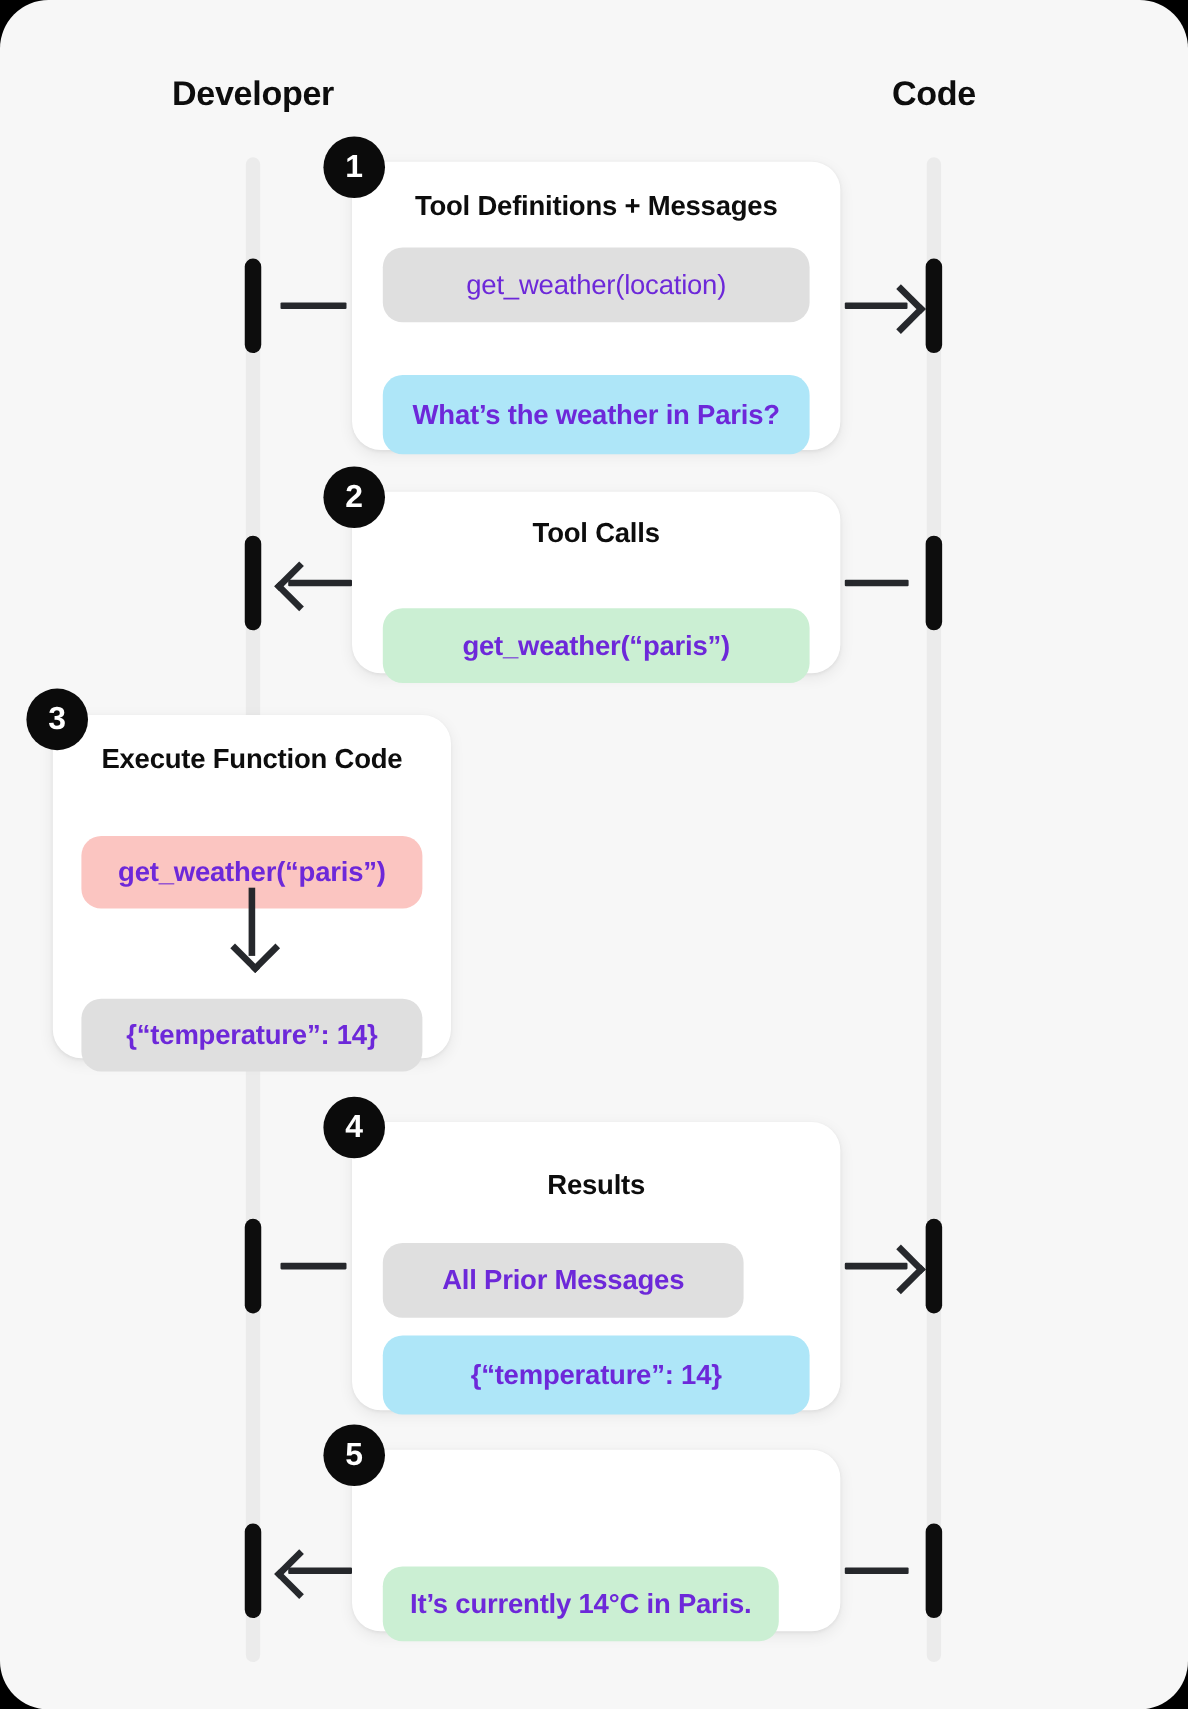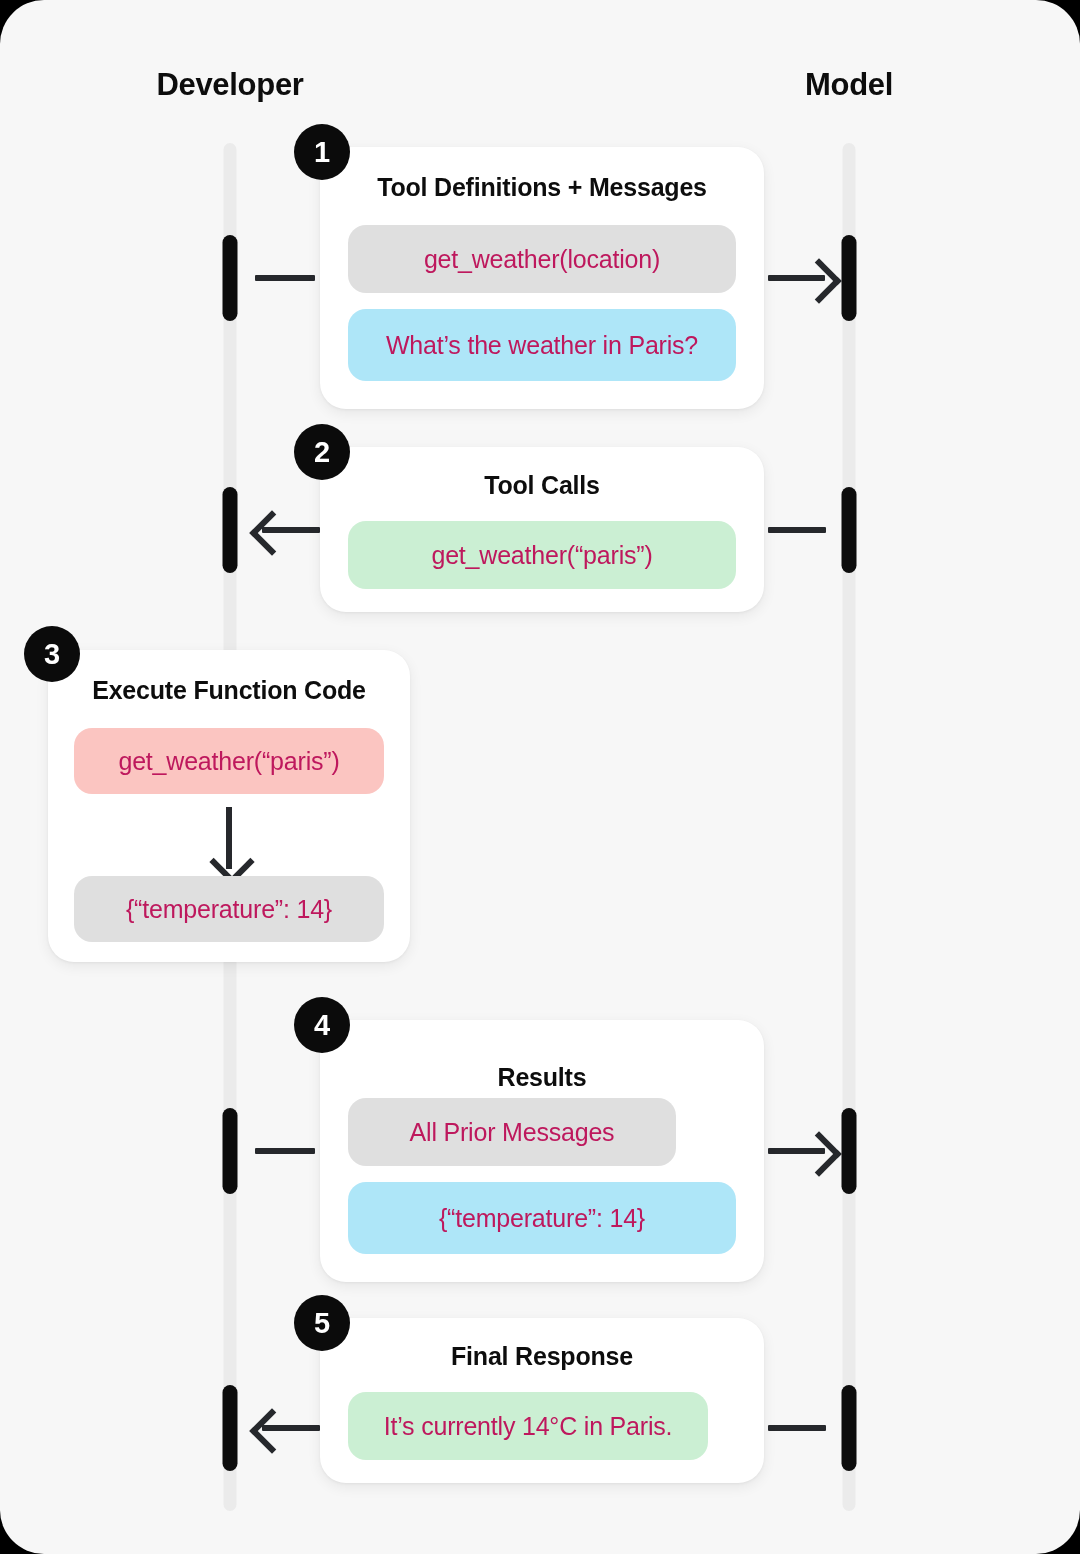--- a/index.html
+++ b/index.html
@@ -100,30 +100,30 @@
     color: #0D0D0D;
     text-align: center;
     letter-spacing: -0.2px;
     white-space: nowrap;
   }
 
   
   .pill {
     border-radius: 18px;
     text-align: center;
-    color: #be185d;
+    color: #6d28d9;
     font-size: 25px;
     letter-spacing: -0.2px;
     display: flex;
     align-items: center;
     justify-content: center;
     box-sizing: border-box;
     white-space: nowrap;
   }
-  .pill.bold   { font-weight: 400; }
+  .pill.bold   { font-weight: 700; margin-top: 32px; }
   .pill.normal { font-weight: 400; }
   .pill.gray  { background: #DFDFDF; }
   .pill.blue  { background: #AEE6F8; }
   .pill.green { background: #CBEFD3; }
   .pill.pink  { background: #FBC5C1; }
 
   
   .badge {
     position: absolute;
     width: 56px;
@@ -138,21 +138,21 @@
     justify-content: center;
     z-index: 40;
   }
 </style>
 </head>
 <body>
 
 <div id="frame">
 
   <div class="col-header" id="hdr-developer">Developer</div>
-  <div class="col-header" id="hdr-model">Model</div>
+  <div class="col-header" id="hdr-model">Code</div>
 
   <div class="lifeline" id="lifeline-developer"></div>
   <div class="lifeline" id="lifeline-model"></div>
 
   <div class="activation" style="left:230px; top:235px; height:86px;"></div>
   <div class="activation" style="left:849px; top:235px; height:86px;"></div>
 
   <div class="activation" style="left:230px; top:487px; height:86px;"></div>
   <div class="activation" style="left:849px; top:487px; height:86px;"></div>
 
@@ -203,18 +203,17 @@
   <div class="badge" style="left:24px; top:626px;">3</div>
 
   <div class="card" style="left:320px; top:1020px; width:444px; height:262px;">
     <div class="card-title" style="margin-top:43px;">Results</div>
     <div class="pill gray bold" style="position:absolute; left:28px; top:78px; width:328px; height:68px;">All Prior Messages</div>
     <div class="pill blue bold" style="position:absolute; left:28px; top:162px; width:388px; height:72px;">{“temperature”: 14}</div>
   </div>
   <div class="badge" style="left:294px; top:997px;">4</div>
 
   <div class="card" style="left:320px; top:1318px; width:444px; height:165px;">
-    <div class="card-title" style="margin-top:24px;">Final Response</div>
     <div class="pill green bold" style="position:absolute; left:28px; top:74px; width:360px; height:68px;">It’s currently 14°C in Paris.</div>
   </div>
   <div class="badge" style="left:294px; top:1295px;">5</div>
 
 </div>
 
 </body></html>

